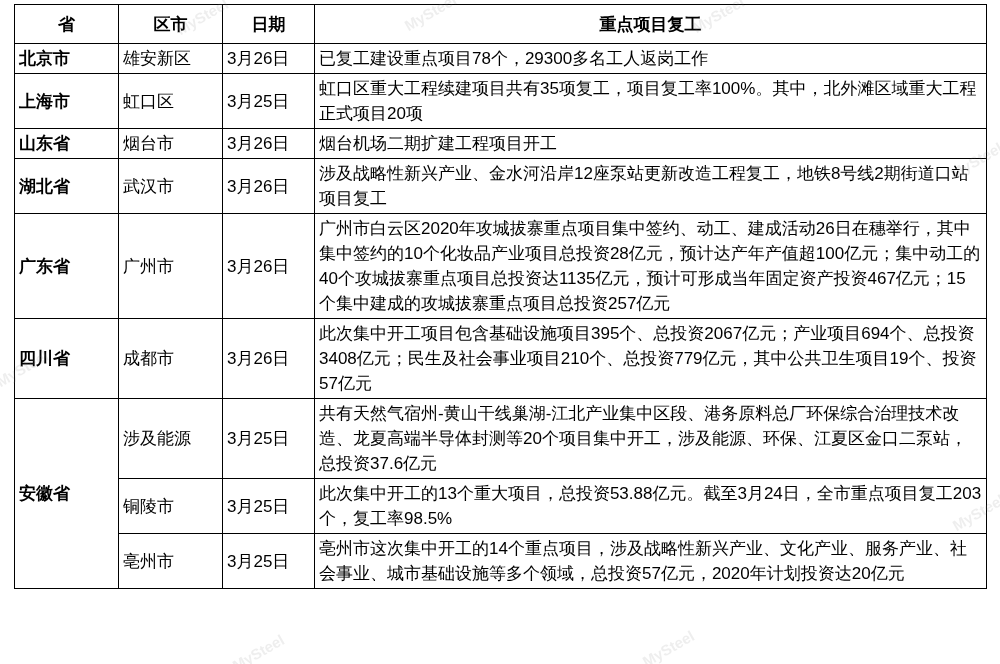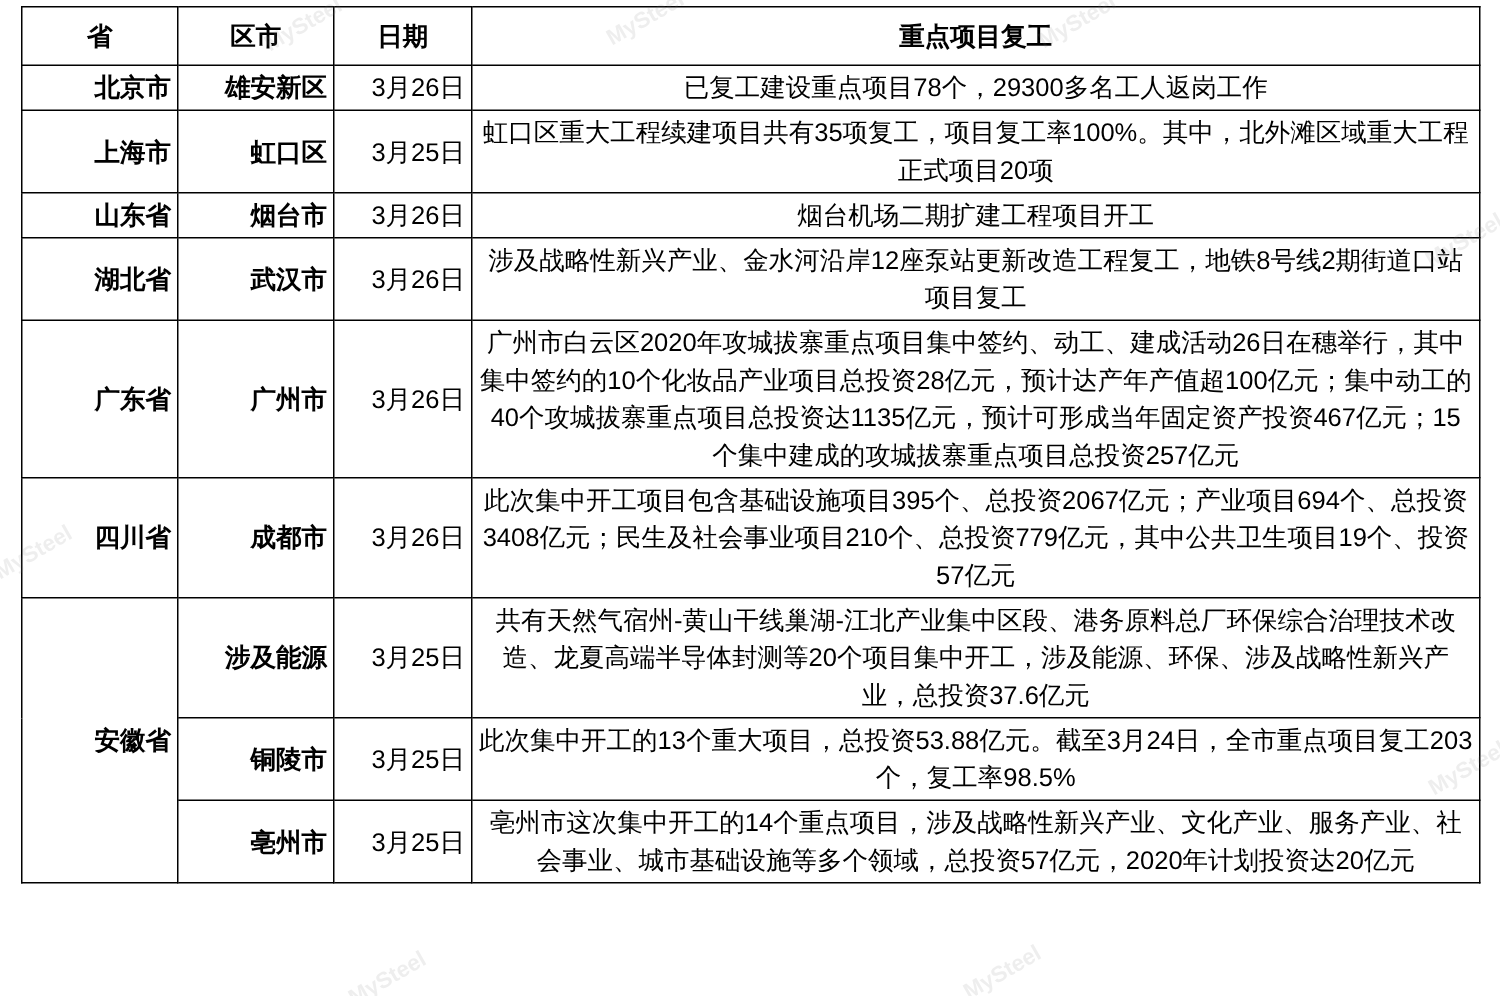--- a/index.html
+++ b/index.html
@@ -44,36 +44,35 @@
 
   thead th {
     text-align: center;
     font-weight: bold;
     font-size: 18px;
     height: 34px;
   }
   td.prov-cell,
   td.city-cell,
   td.date-cell {
-    text-align: right;
+    text-align: left;
     white-space: nowrap;
   }
   td.prov-cell {
     font-weight: bold;
     font-size: 18px;
   }
   td.city-cell {
     font-size: 17px;
-    font-weight: bold;
   }
   td.date-cell {
     font-size: 17px;
   }
   td.desc-cell {
-    text-align: center;
+    text-align: left;
     font-size: 17px;
     line-height: 25px;
     letter-spacing: 0px;
   }
   .watermark {
     position: absolute;
     color: rgba(125, 125, 125, 0.13);
     font-size: 15px;
     font-weight: bold;
     transform: rotate(-30deg);
@@ -153,21 +152,21 @@
         <tr>
           <td class="prov-cell">四川省</td>
           <td class="city-cell">成都市</td>
           <td class="date-cell">3月26日</td>
           <td class="desc-cell">此次集中开工项目包含基础设施项目395个、总投资2067亿元；产业项目694个、总投资3408亿元；民生及社会事业项目210个、总投资779亿元，其中公共卫生项目19个、投资57亿元</td>
         </tr>
         <tr>
           <td class="prov-cell" rowspan="3">安徽省</td>
           <td class="city-cell">涉及能源</td>
           <td class="date-cell">3月25日</td>
-          <td class="desc-cell">共有天然气宿州-黄山干线巢湖-江北产业集中区段、港务原料总厂环保综合治理技术改造、龙夏高端半导体封测等20个项目集中开工，涉及能源、环保、涉及战略性新兴产业，总投资37.6亿元</td>
+          <td class="desc-cell">共有天然气宿州-黄山干线巢湖-江北产业集中区段、港务原料总厂环保综合治理技术改造、龙夏高端半导体封测等20个项目集中开工，涉及能源、环保、江夏区金口二泵站，总投资37.6亿元</td>
         </tr>
         <tr>
           <td class="city-cell">铜陵市</td>
           <td class="date-cell">3月25日</td>
           <td class="desc-cell">此次集中开工的13个重大项目，总投资53.88亿元。截至3月24日，全市重点项目复工203个，复工率98.5%</td>
         </tr>
         <tr>
           <td class="city-cell">亳州市</td>
           <td class="date-cell">3月25日</td>
           <td class="desc-cell">亳州市这次集中开工的14个重点项目，涉及战略性新兴产业、文化产业、服务产业、社会事业、城市基础设施等多个领域，总投资57亿元，2020年计划投资达20亿元</td>

